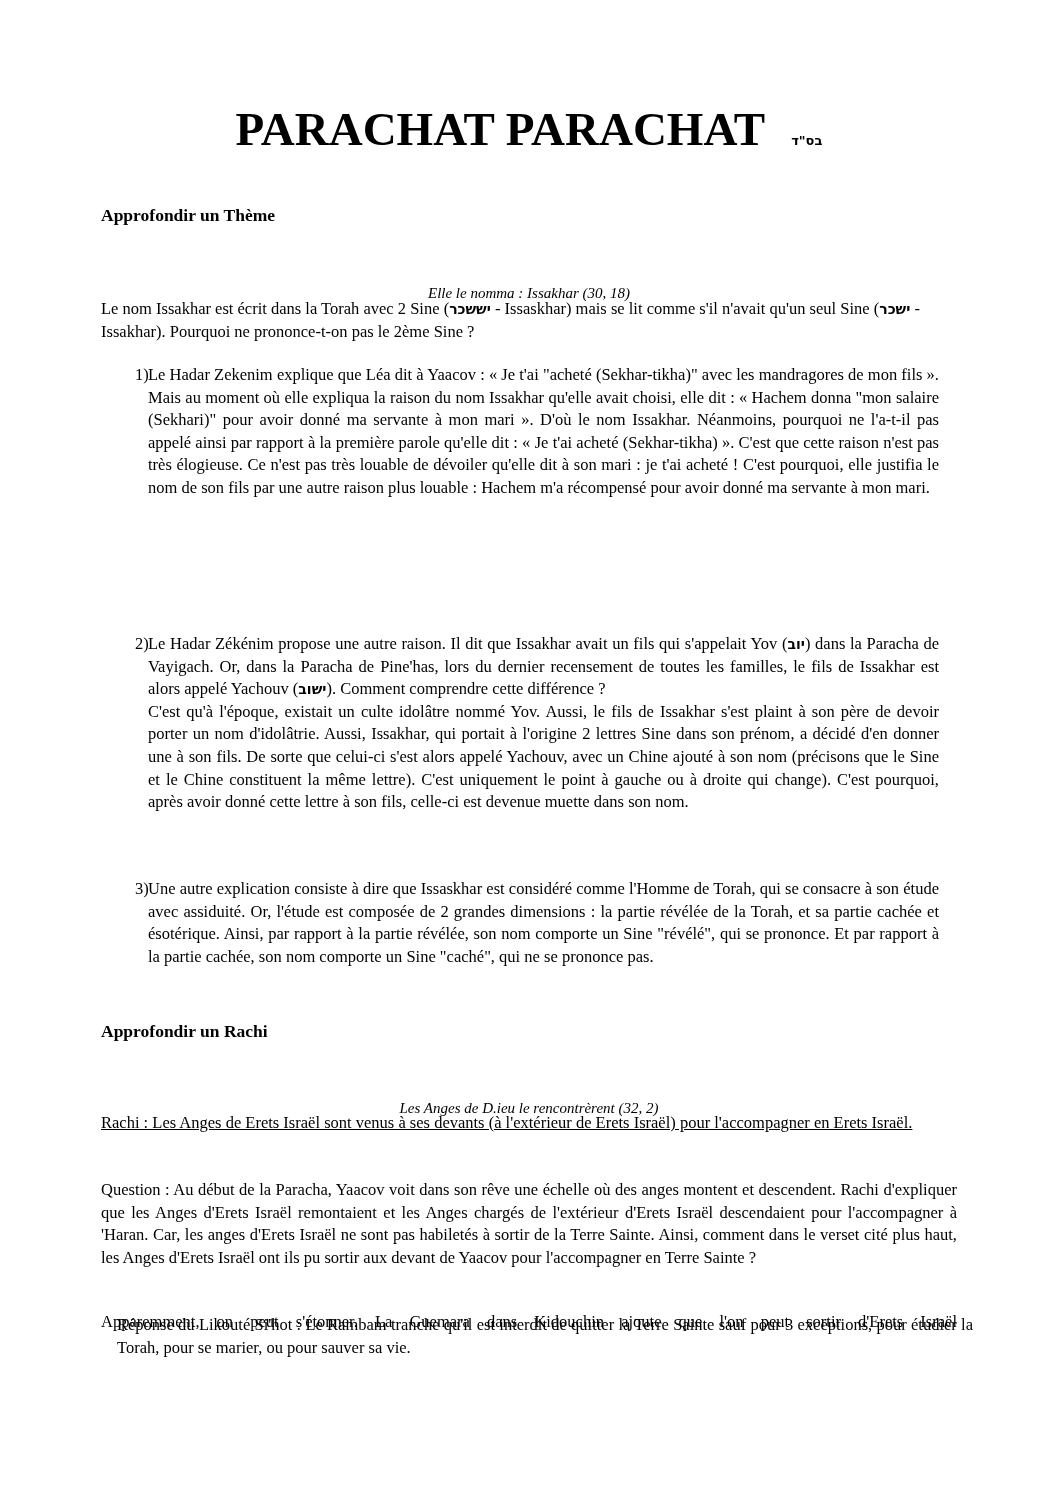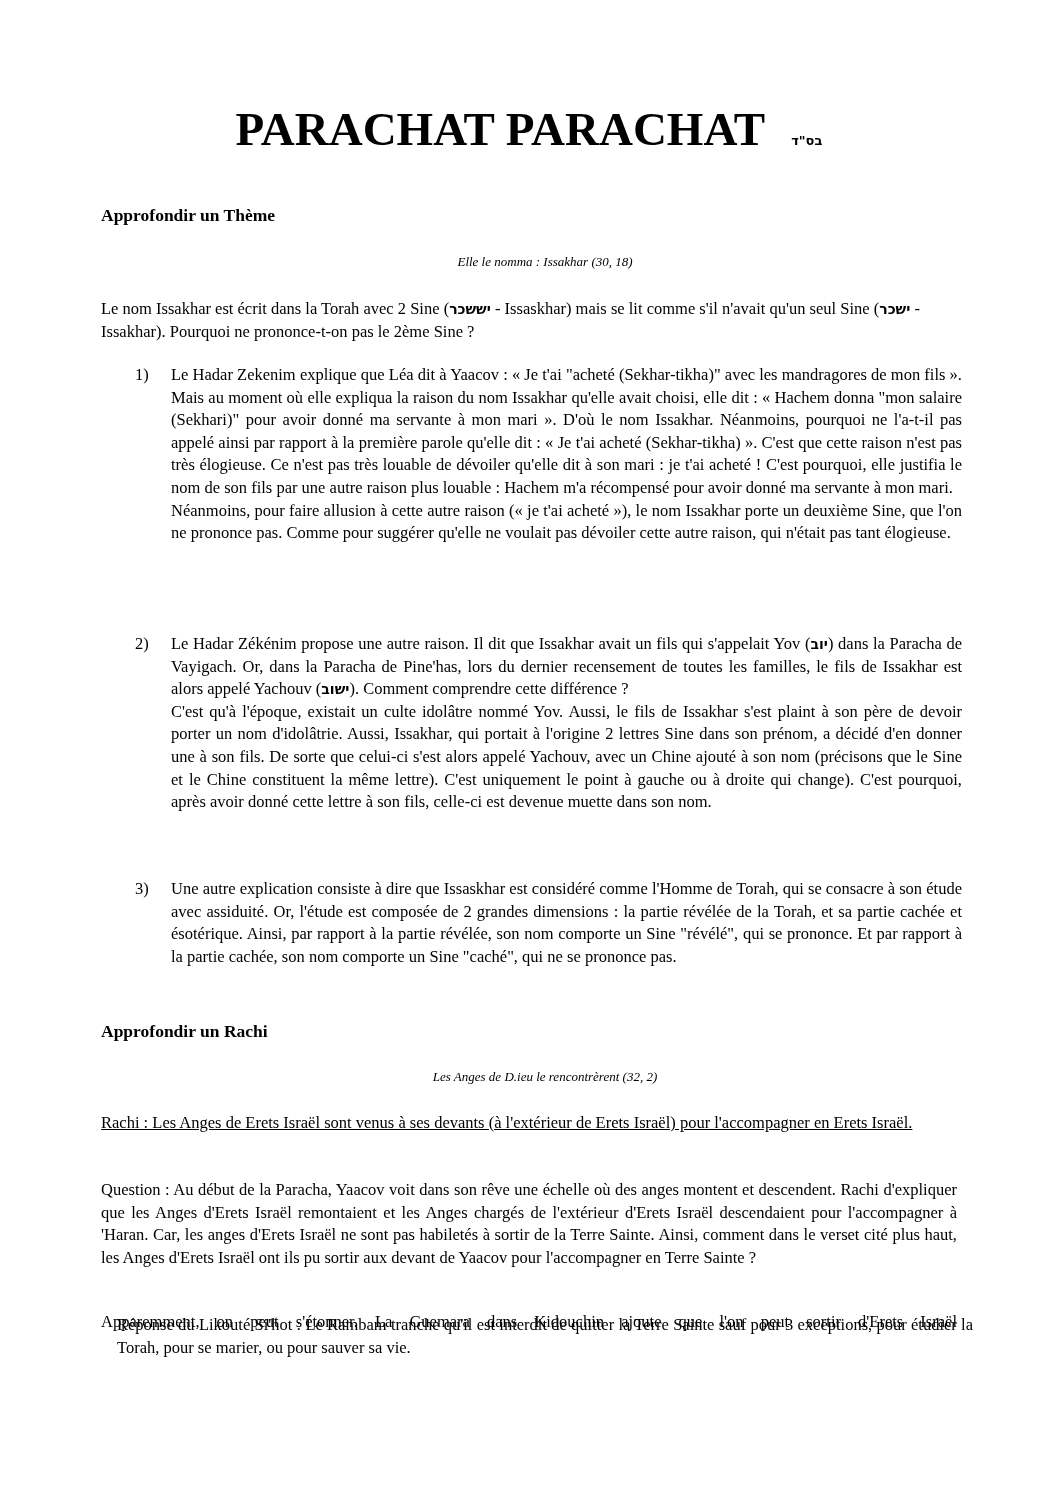--- a/index.html
+++ b/index.html
@@ -19,34 +19,34 @@
   }
   .bsd {
     font-family: "DejaVu Sans", sans-serif; font-weight: bold; font-size: 13px;
     display: inline-block; margin-left: 22px; vertical-align: baseline;
   }
   .section-heading {
     position: absolute; left: 0; width: 856px; text-align: left;
     font-weight: bold; font-size: 17.5px; line-height: 22px;
   }
   .subtitle {
-    position: absolute; left: 16px; width: 856px; text-align: center;
-    font-style: italic; font-size: 13px; line-height: 22px;
+    position: absolute; left: 0; width: 856px; text-align: center;
+    font-style: italic; font-size: 15px; line-height: 22px; margin-top: 31px;
   }
   .para {
     position: absolute; left: 0; width: 856px;
     font-size: 16.5px; line-height: 22.6px; text-align: justify;
   }
   .para.center { text-align: left; }
   .item {
     position: absolute; left: 34px; width: 822px;
     font-size: 16.5px; line-height: 22.6px;
   }
   .item .num { position: absolute; left: 0; top: 0; }
-  .item .body { margin-left: 36px; width: 791px; text-align: justify; }
+  .item .body { margin-left: 13px; width: 791px; text-align: justify; }
   .item .body p { margin: 0; text-align: justify; }
   .heb { font-family: "DejaVu Sans", sans-serif; font-size: 14px; font-weight: bold; }
 </style>
 </head>
 <body>
 
 <div class="page">
 
   <div class="title-wrap">
     <span class="title">PARACHAT PARACHAT</span>
@@ -55,21 +55,20 @@
 
   <div class="section-heading" style="top:204px;">Approfondir un Thème</div>
   <div class="subtitle" style="top:251px;">Elle le nomma : Issakhar (30, 18)</div>
 
   <div class="para center" style="top:298px;"><span>Le nom Issakhar est écrit dans la Torah avec 2 Sine (</span><span class="heb" dir="rtl">יששכר</span><span> - Issaskhar) mais se lit comme s'il n'avait qu'un seul Sine (</span><span class="heb" dir="rtl">ישכר</span><span> - Issakhar). Pourquoi ne prononce-t-on pas le 2ème Sine ?</span></div>
 
   <div class="item" style="top:364px;">
     <span class="num">1)</span>
     <div class="body">
       <p>Le Hadar Zekenim explique que Léa dit à Yaacov : « Je t'ai "acheté (Sekhar-tikha)" avec les mandragores de mon fils ». Mais au moment où elle expliqua la raison du nom Issakhar qu'elle avait choisi, elle dit : « Hachem donna "mon salaire (Sekhari)" pour avoir donné ma servante à mon mari ». D'où le nom Issakhar. Néanmoins, pourquoi ne l'a-t-il pas appelé ainsi par rapport à la première parole qu'elle dit : « Je t'ai acheté (Sekhar-tikha) ». C'est que cette raison n'est pas très élogieuse. Ce n'est pas très louable de dévoiler qu'elle dit à son mari : je t'ai acheté ! C'est pourquoi, elle justifia le nom de son fils par une autre raison plus louable : Hachem m'a récompensé pour avoir donné ma servante à mon mari.</p>
-      <p>Néanmoins, pour faire allusion à cette autre raison (« je t'ai acheté »), le nom Issakhar porte un deuxième Sine, que l'on ne prononce pas. Comme pour suggérer qu'elle ne voulait pas dévoiler cette autre raison, qui n'était pas tant élogieuse.</p>
     </div>
   </div>
 
   <div class="item" style="top:633px;">
     <span class="num">2)</span>
     <div class="body">
       <p><span>Le Hadar Zékénim propose une autre raison. Il dit que Issakhar avait un fils qui s'appelait Yov (</span><span class="heb" dir="rtl">יוב</span><span>) dans la Paracha de Vayigach. Or, dans la Paracha de Pine'has, lors du dernier recensement de toutes les familles, le fils de Issakhar est alors appelé Yachouv (</span><span class="heb" dir="rtl">ישוב</span><span>). Comment comprendre cette différence ?</span></p>
       <p>C'est qu'à l'époque, existait un culte idolâtre nommé Yov. Aussi, le fils de Issakhar s'est plaint à son père de devoir porter un nom d'idolâtrie. Aussi, Issakhar, qui portait à l'origine 2 lettres Sine dans son prénom, a décidé d'en donner une à son fils. De sorte que celui-ci s'est alors appelé Yachouv, avec un Chine ajouté à son nom (précisons que le Sine et le Chine constituent la même lettre). C'est uniquement le point à gauche ou à droite qui change). C'est pourquoi, après avoir donné cette lettre à son fils, celle-ci est devenue muette dans son nom.</p>
     </div>
   </div>

